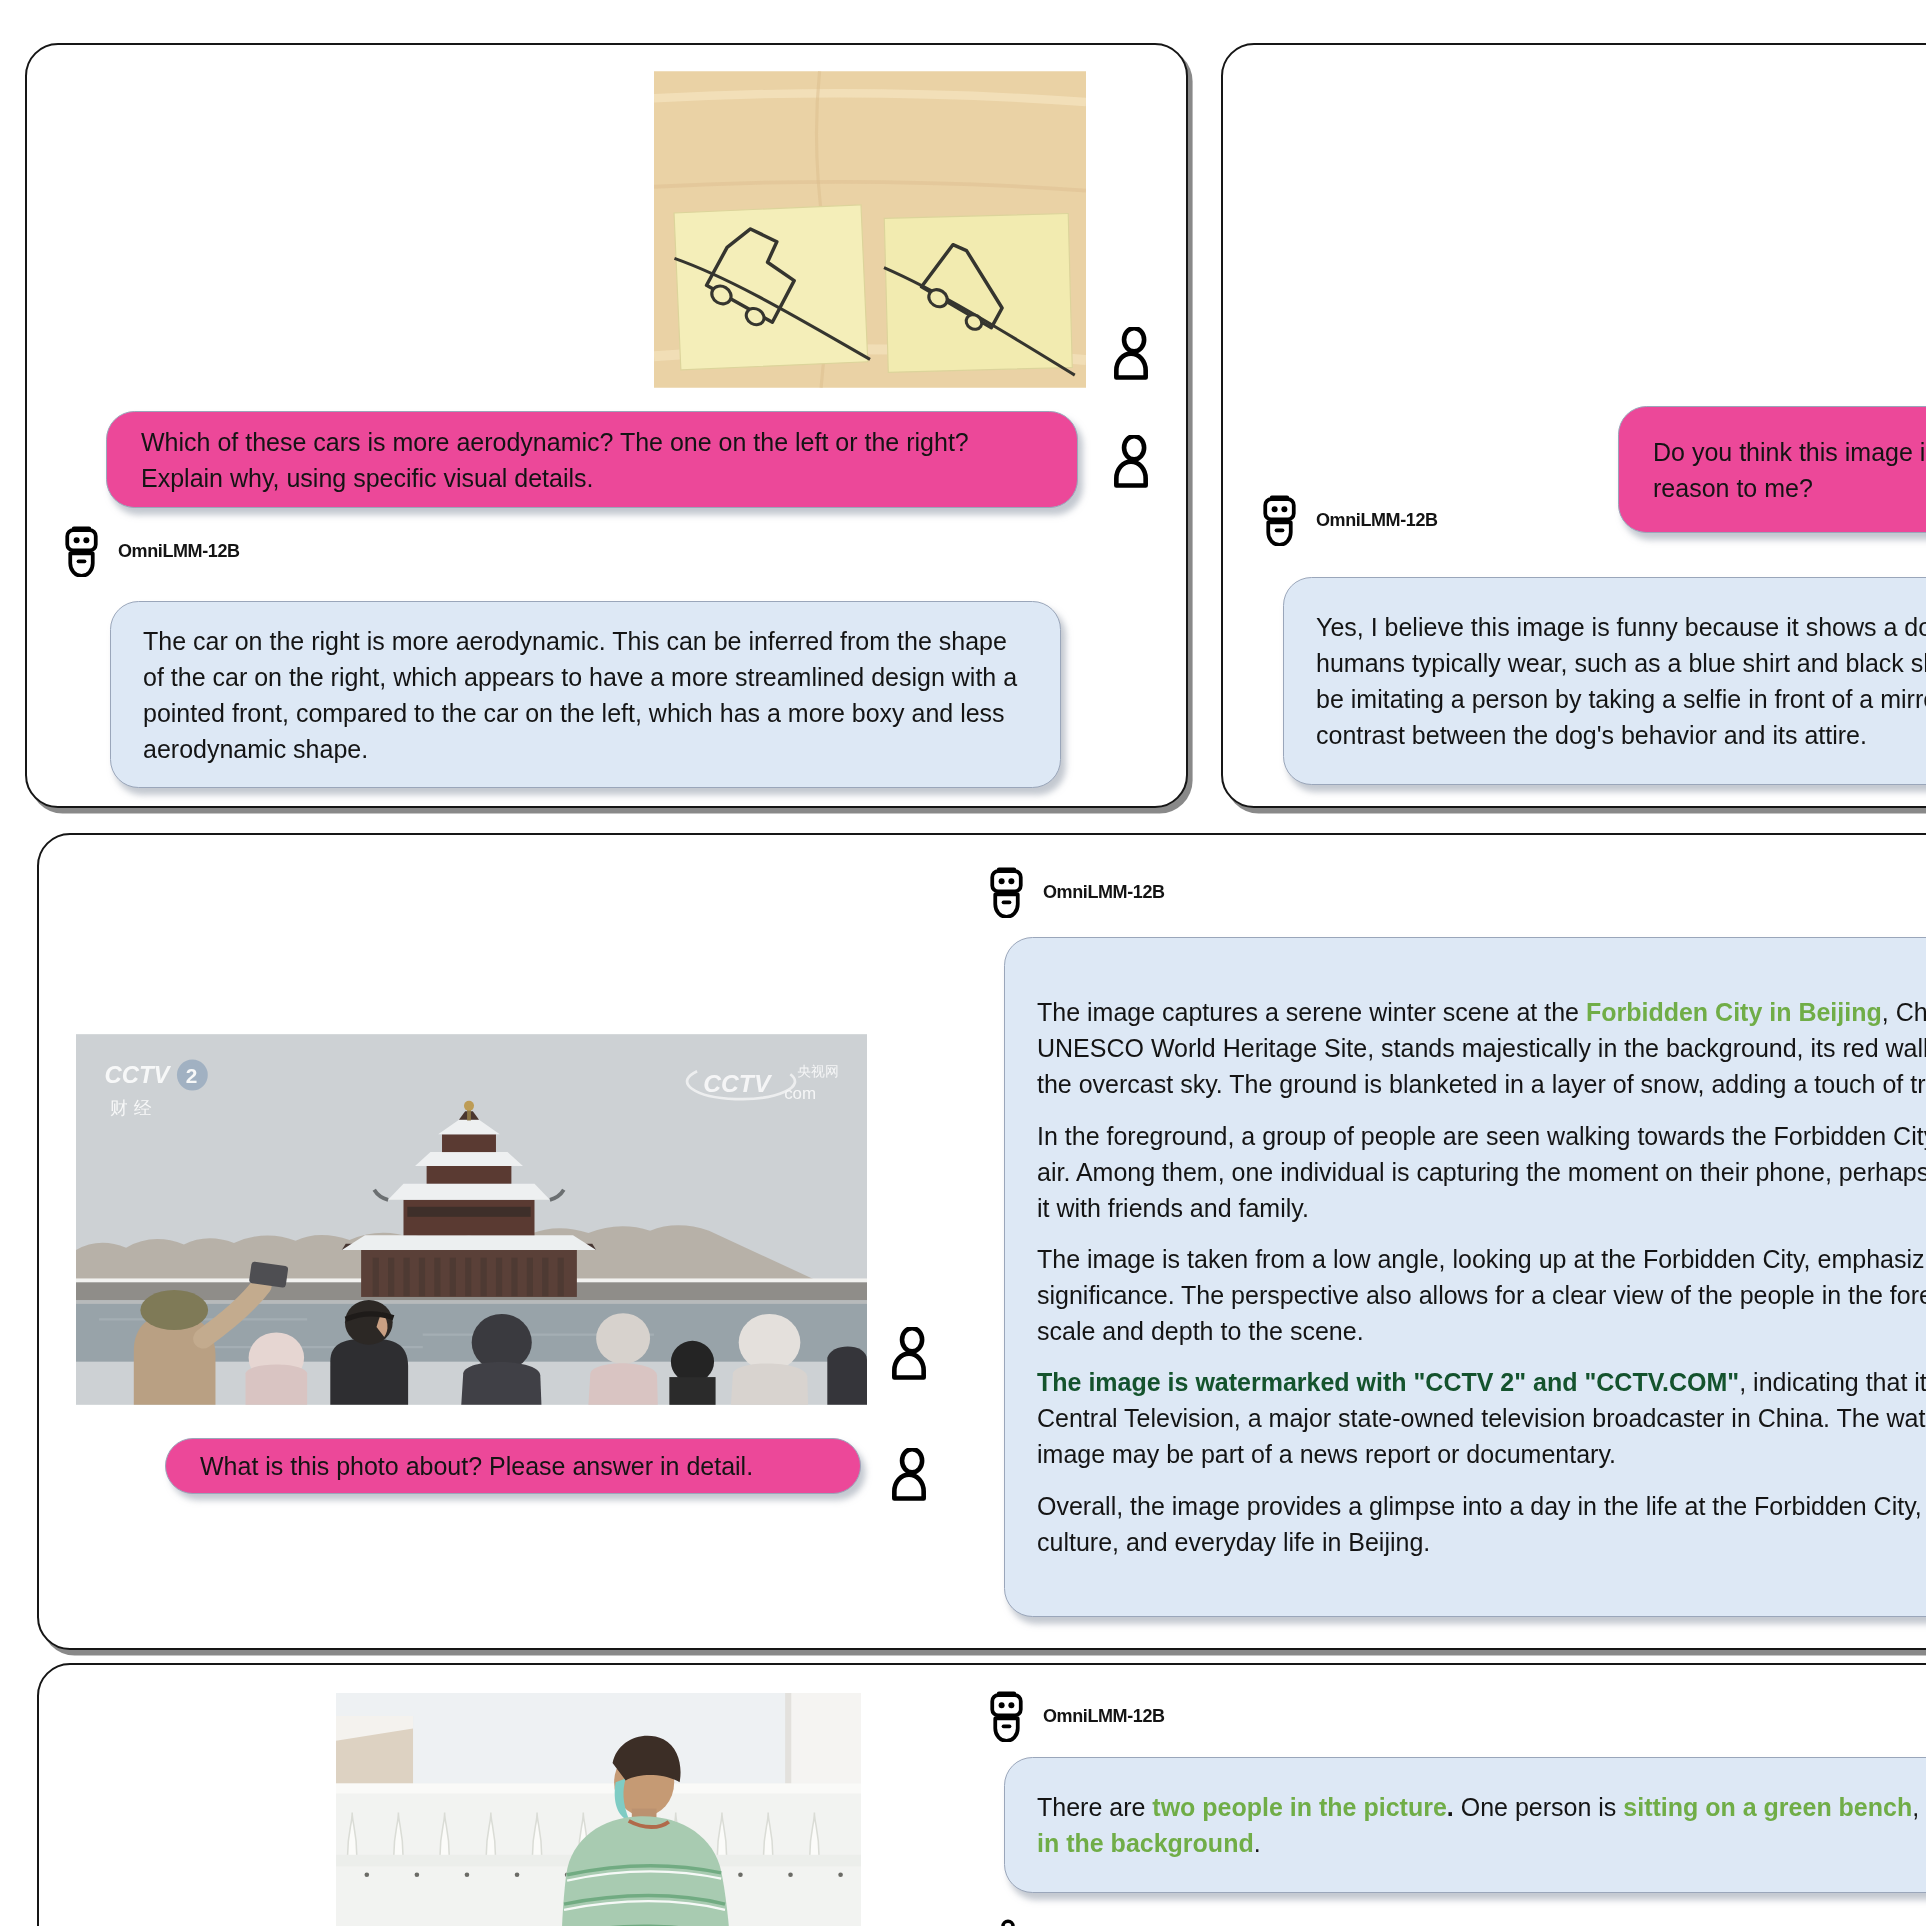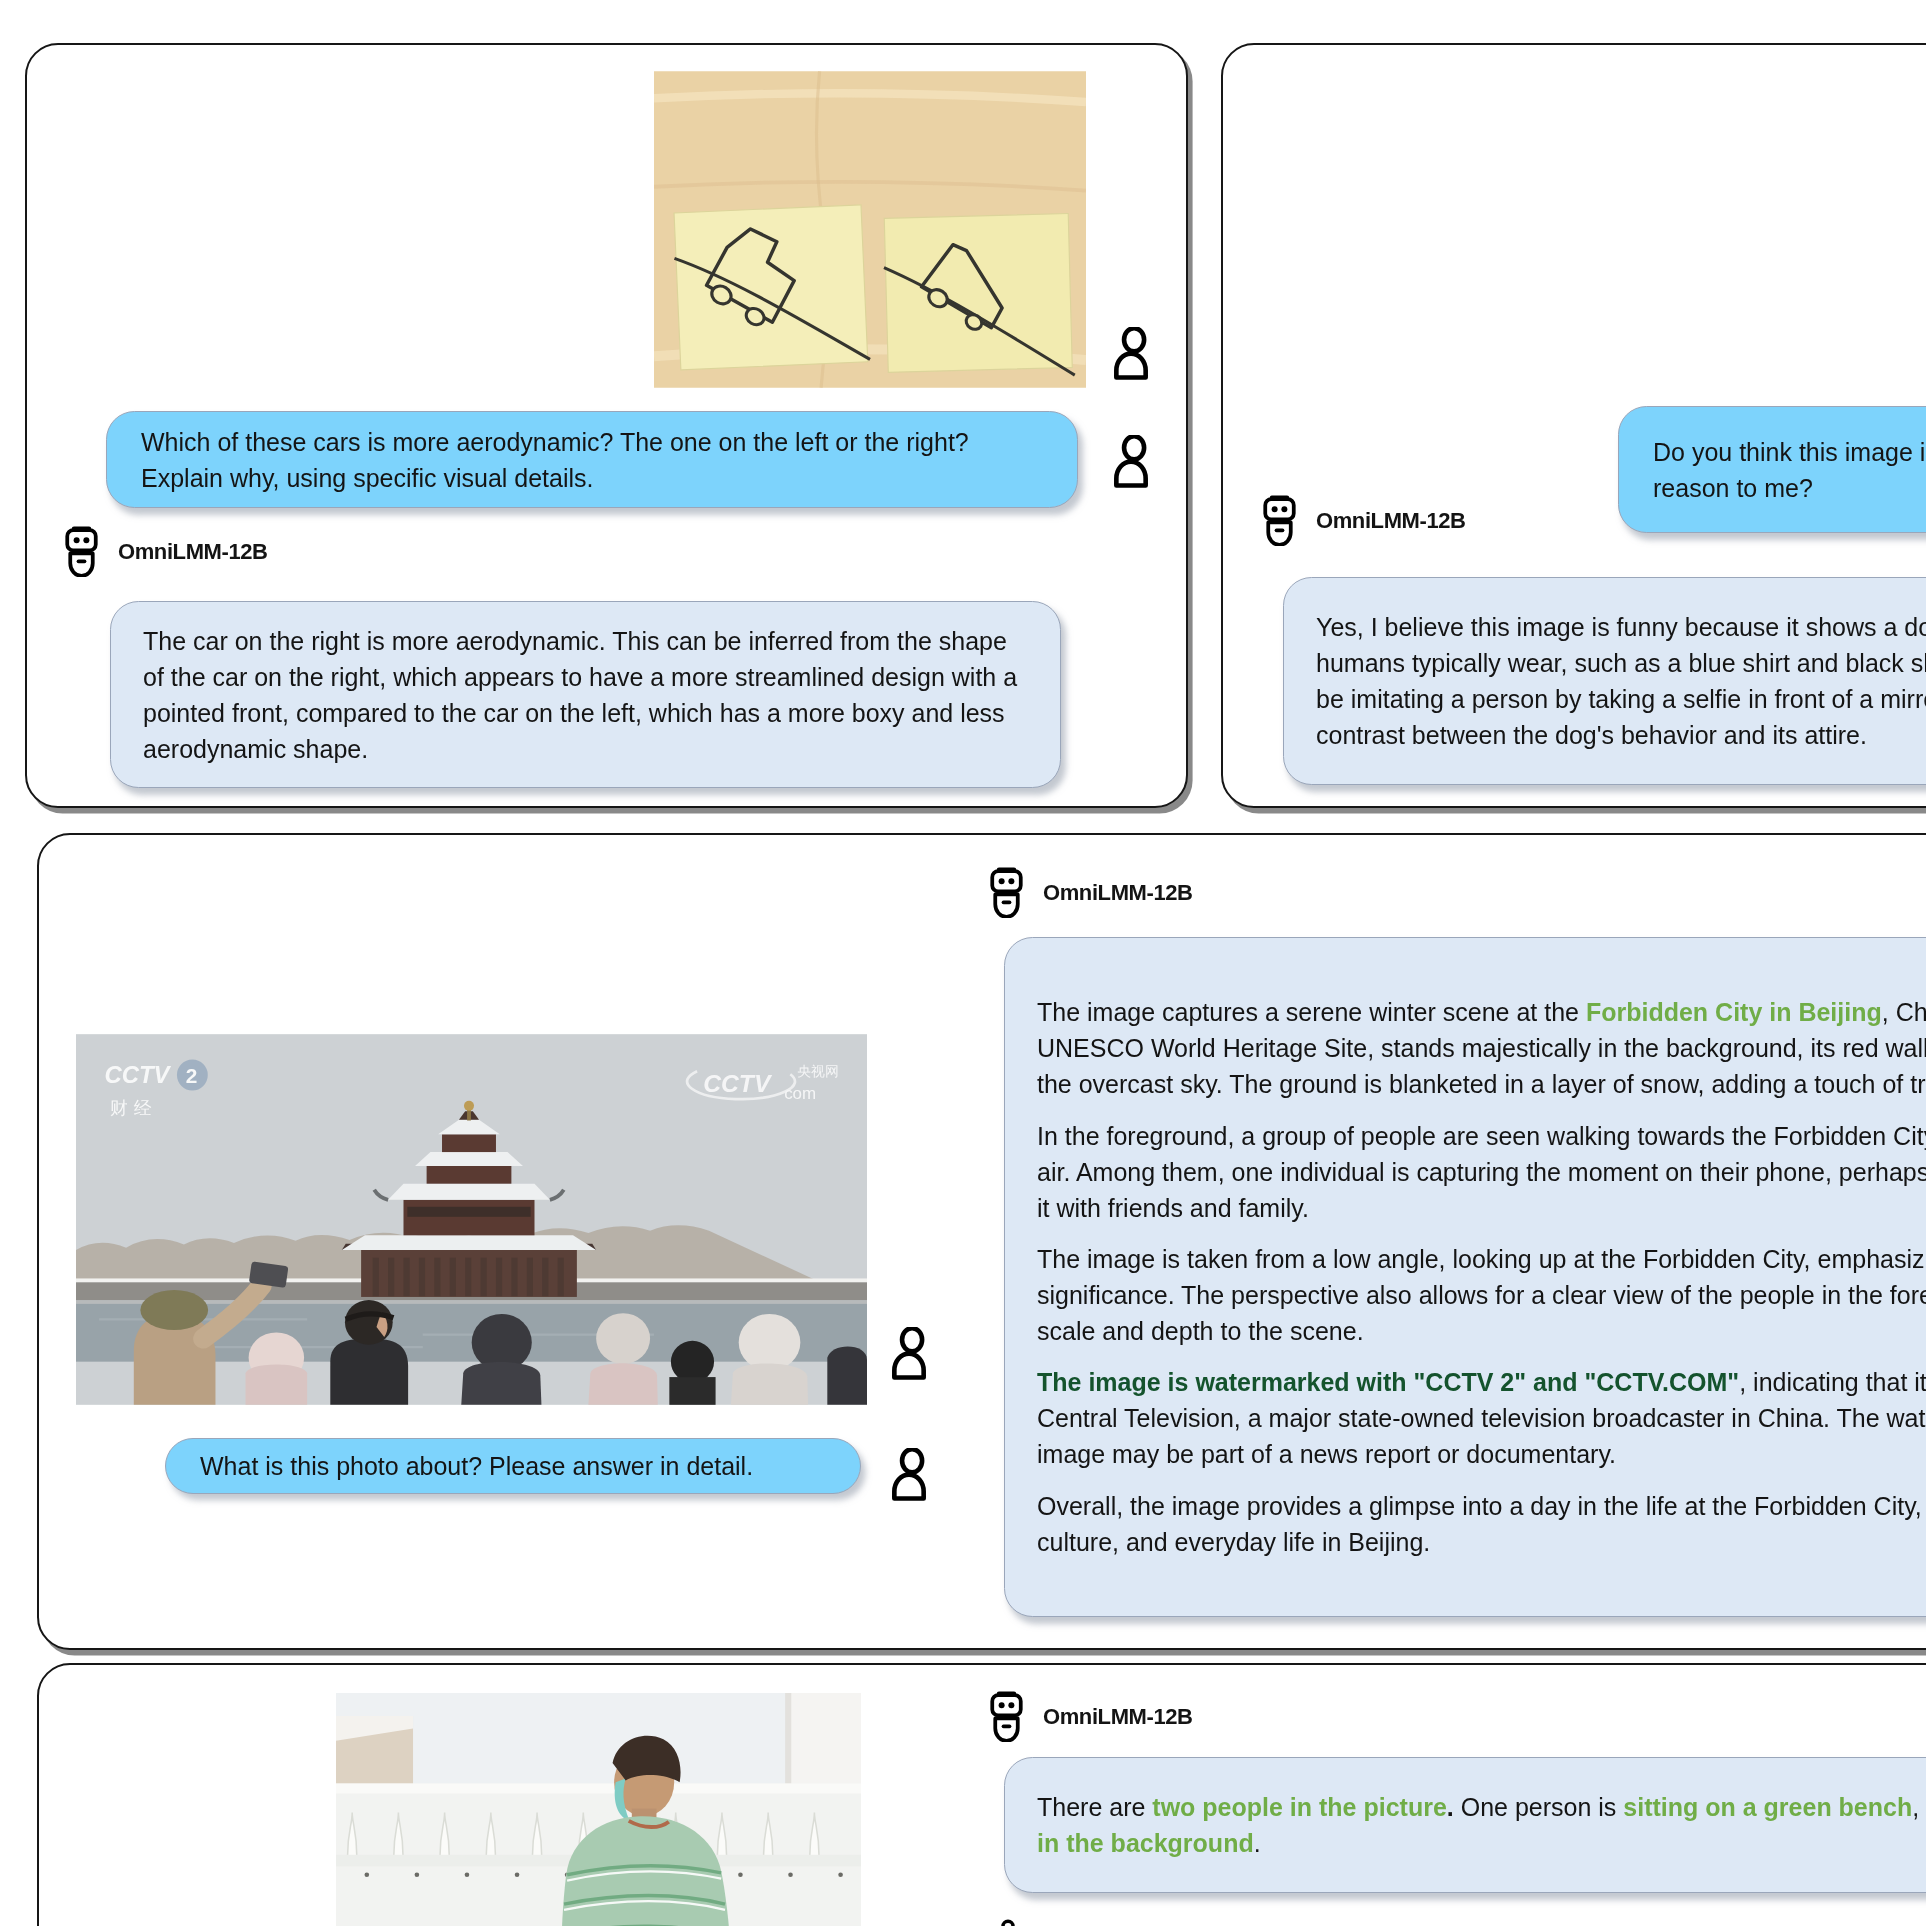--- a/index.html
+++ b/index.html
@@ -3,26 +3,26 @@
 <meta charset="utf-8">
 <style>
   html,body{margin:0;padding:0;background:#ffffff;}
   body{width:2390px;height:2390px;position:relative;font-family:"Liberation Sans",sans-serif;color:#141414;}
   .panel{position:absolute;background:#fff;border:2.7px solid #161616;border-radius:33px;
          box-shadow:4.6px 5.4px 0 rgba(40,40,40,.55);}
   .bubble{position:absolute;box-sizing:border-box;border:1.9px solid #9aa6ba;border-radius:28.5px;
           box-shadow:4.6px 6.2px 6.2px rgba(145,155,170,.55);
           display:flex;flex-direction:column;justify-content:center;
           font-size:25px;line-height:36px;overflow:hidden;}
-  .q{background:#7dd3fc;padding:22px 34px;}
+  .q{background:#ec4899;padding:22px 34px;}
   .a{background:#dde8f5;padding:17px 32px;align-items:flex-end;}
   .bubble p{margin:0 0 15.4px 0;}
   .bubble p:last-child{margin:0;}
   .mrow{position:absolute;display:flex;align-items:center;gap:14px;}
-  .mlabel{font-size:22px;font-weight:bold;letter-spacing:-0.4px;white-space:nowrap;}
+  .mlabel{font-size:18px;font-weight:bold;letter-spacing:-0.4px;white-space:nowrap;}
   .photo{position:absolute;overflow:hidden;}
   .photo svg{display:block;width:100%;height:100%;}
   .icon{position:absolute;}
   .icon svg{display:block;width:100%;height:100%;}
   .ricon{width:45px;height:51px;}
   .oicon{width:48px;height:48px;}
 </style>
 </head>
 <body>
 

